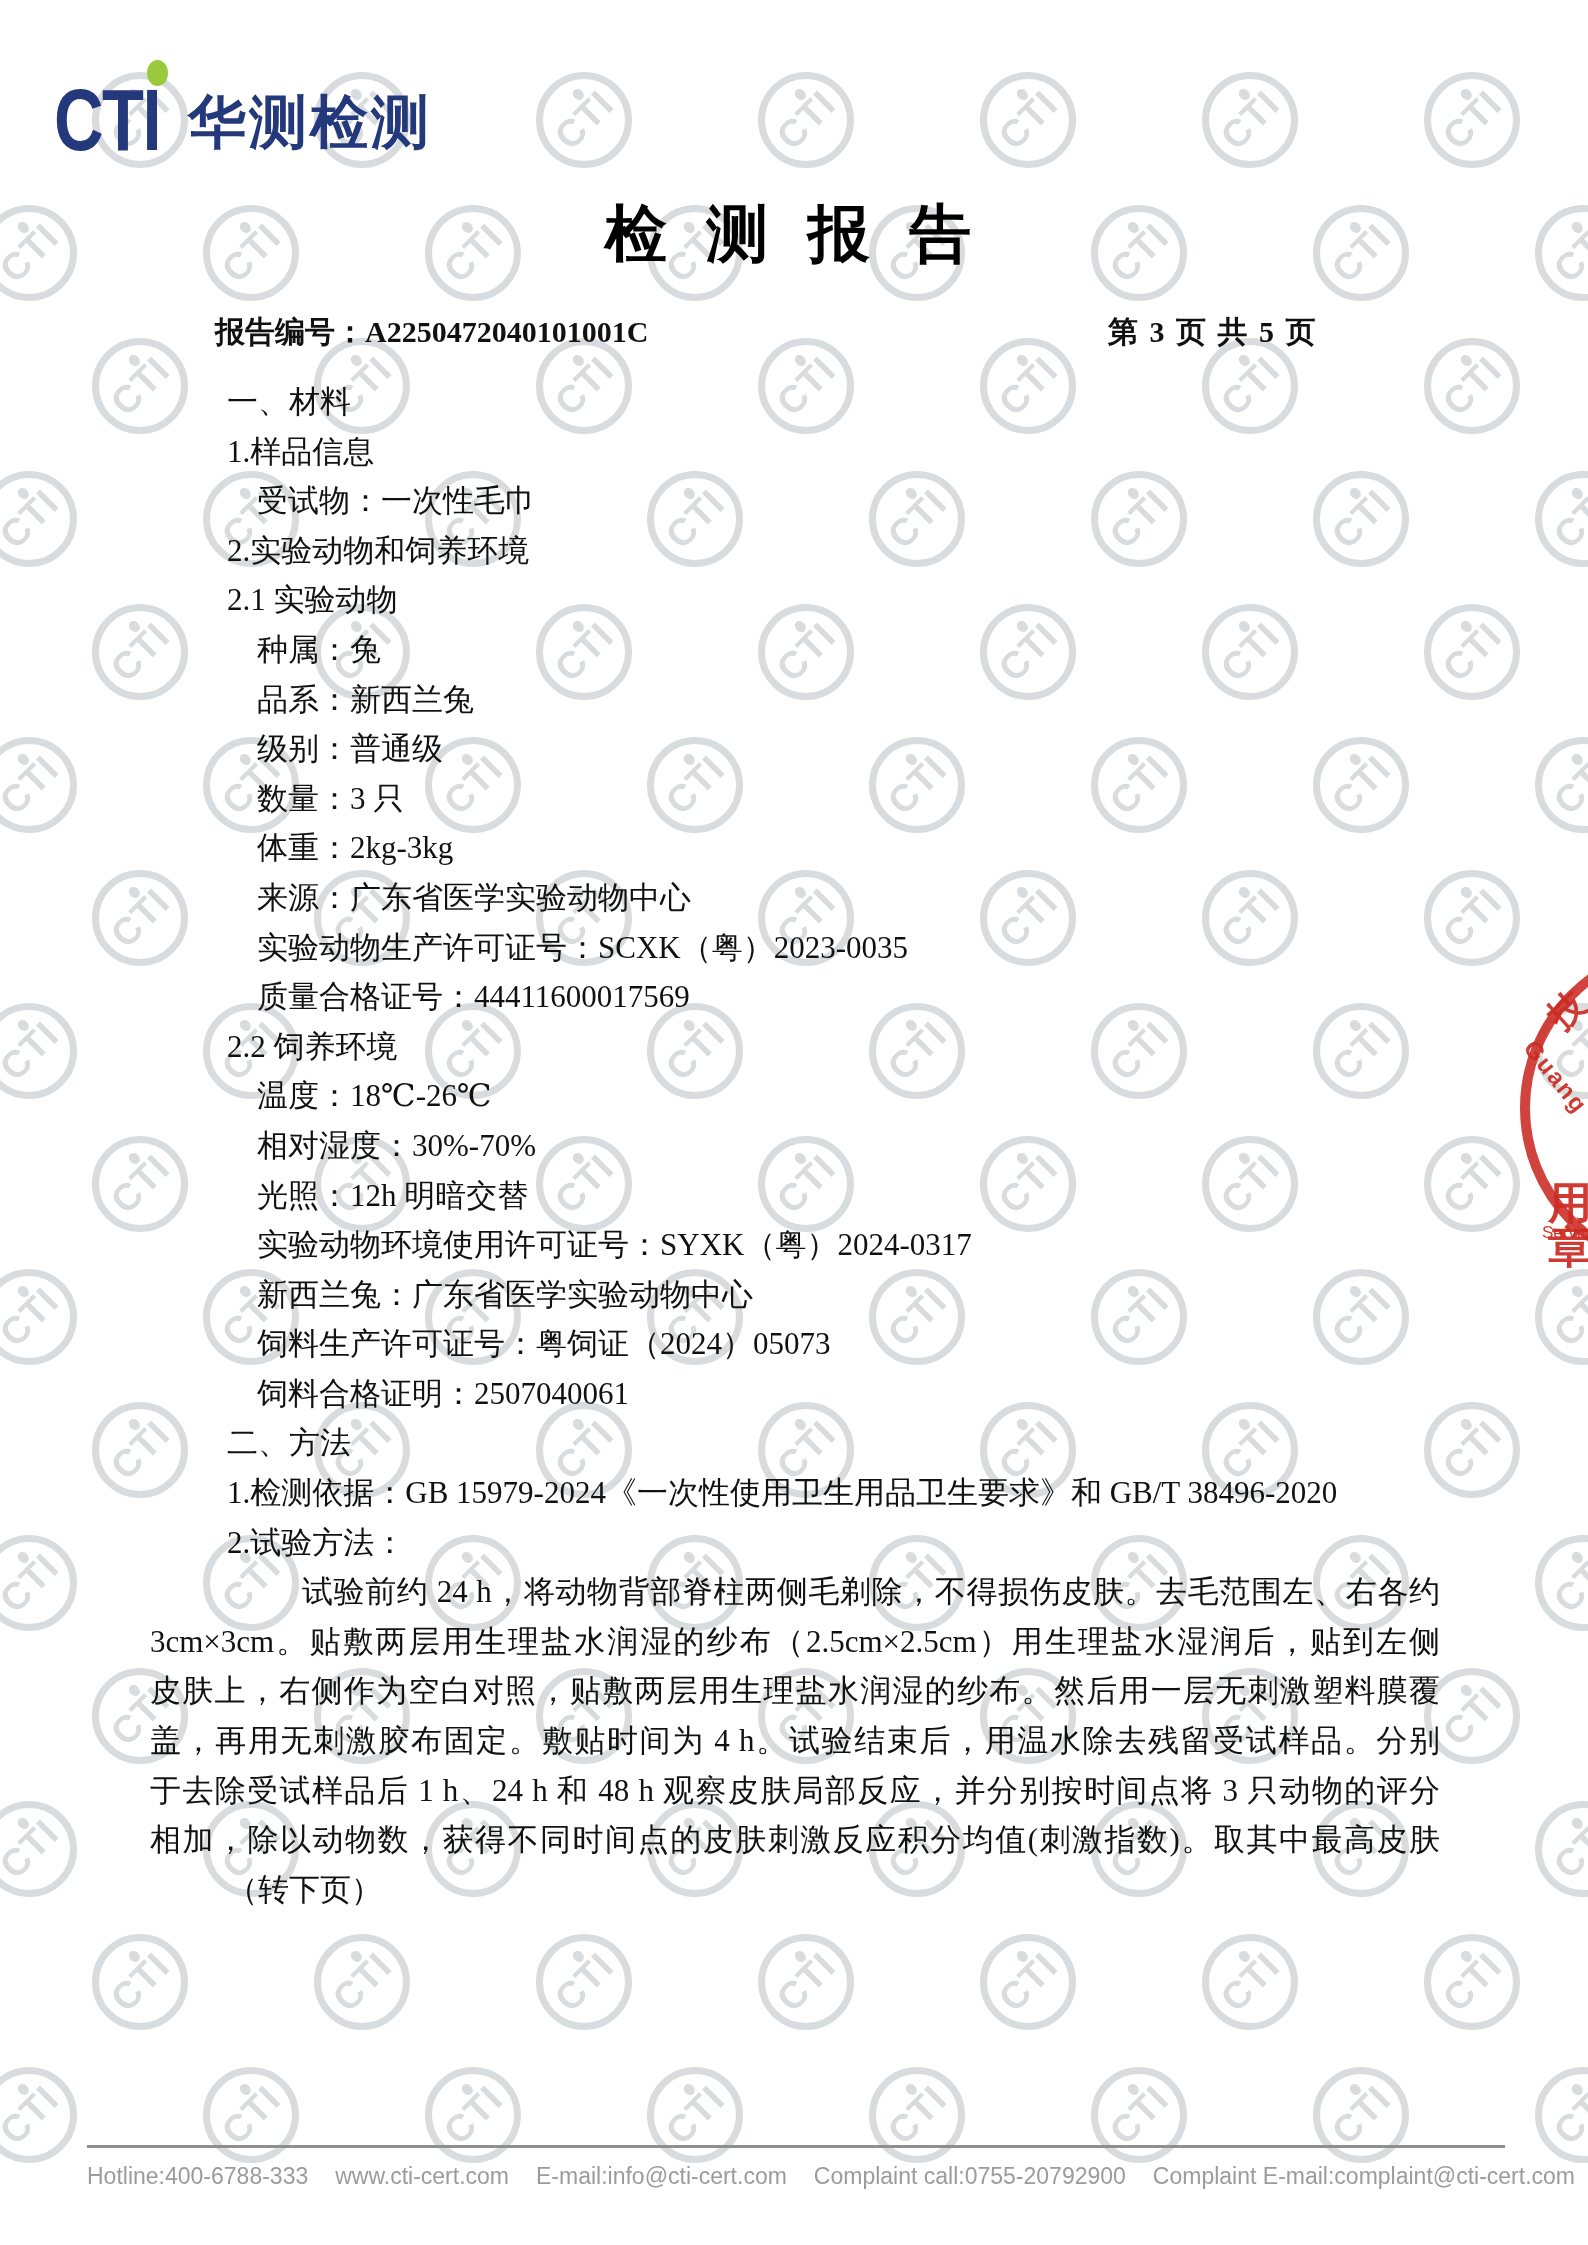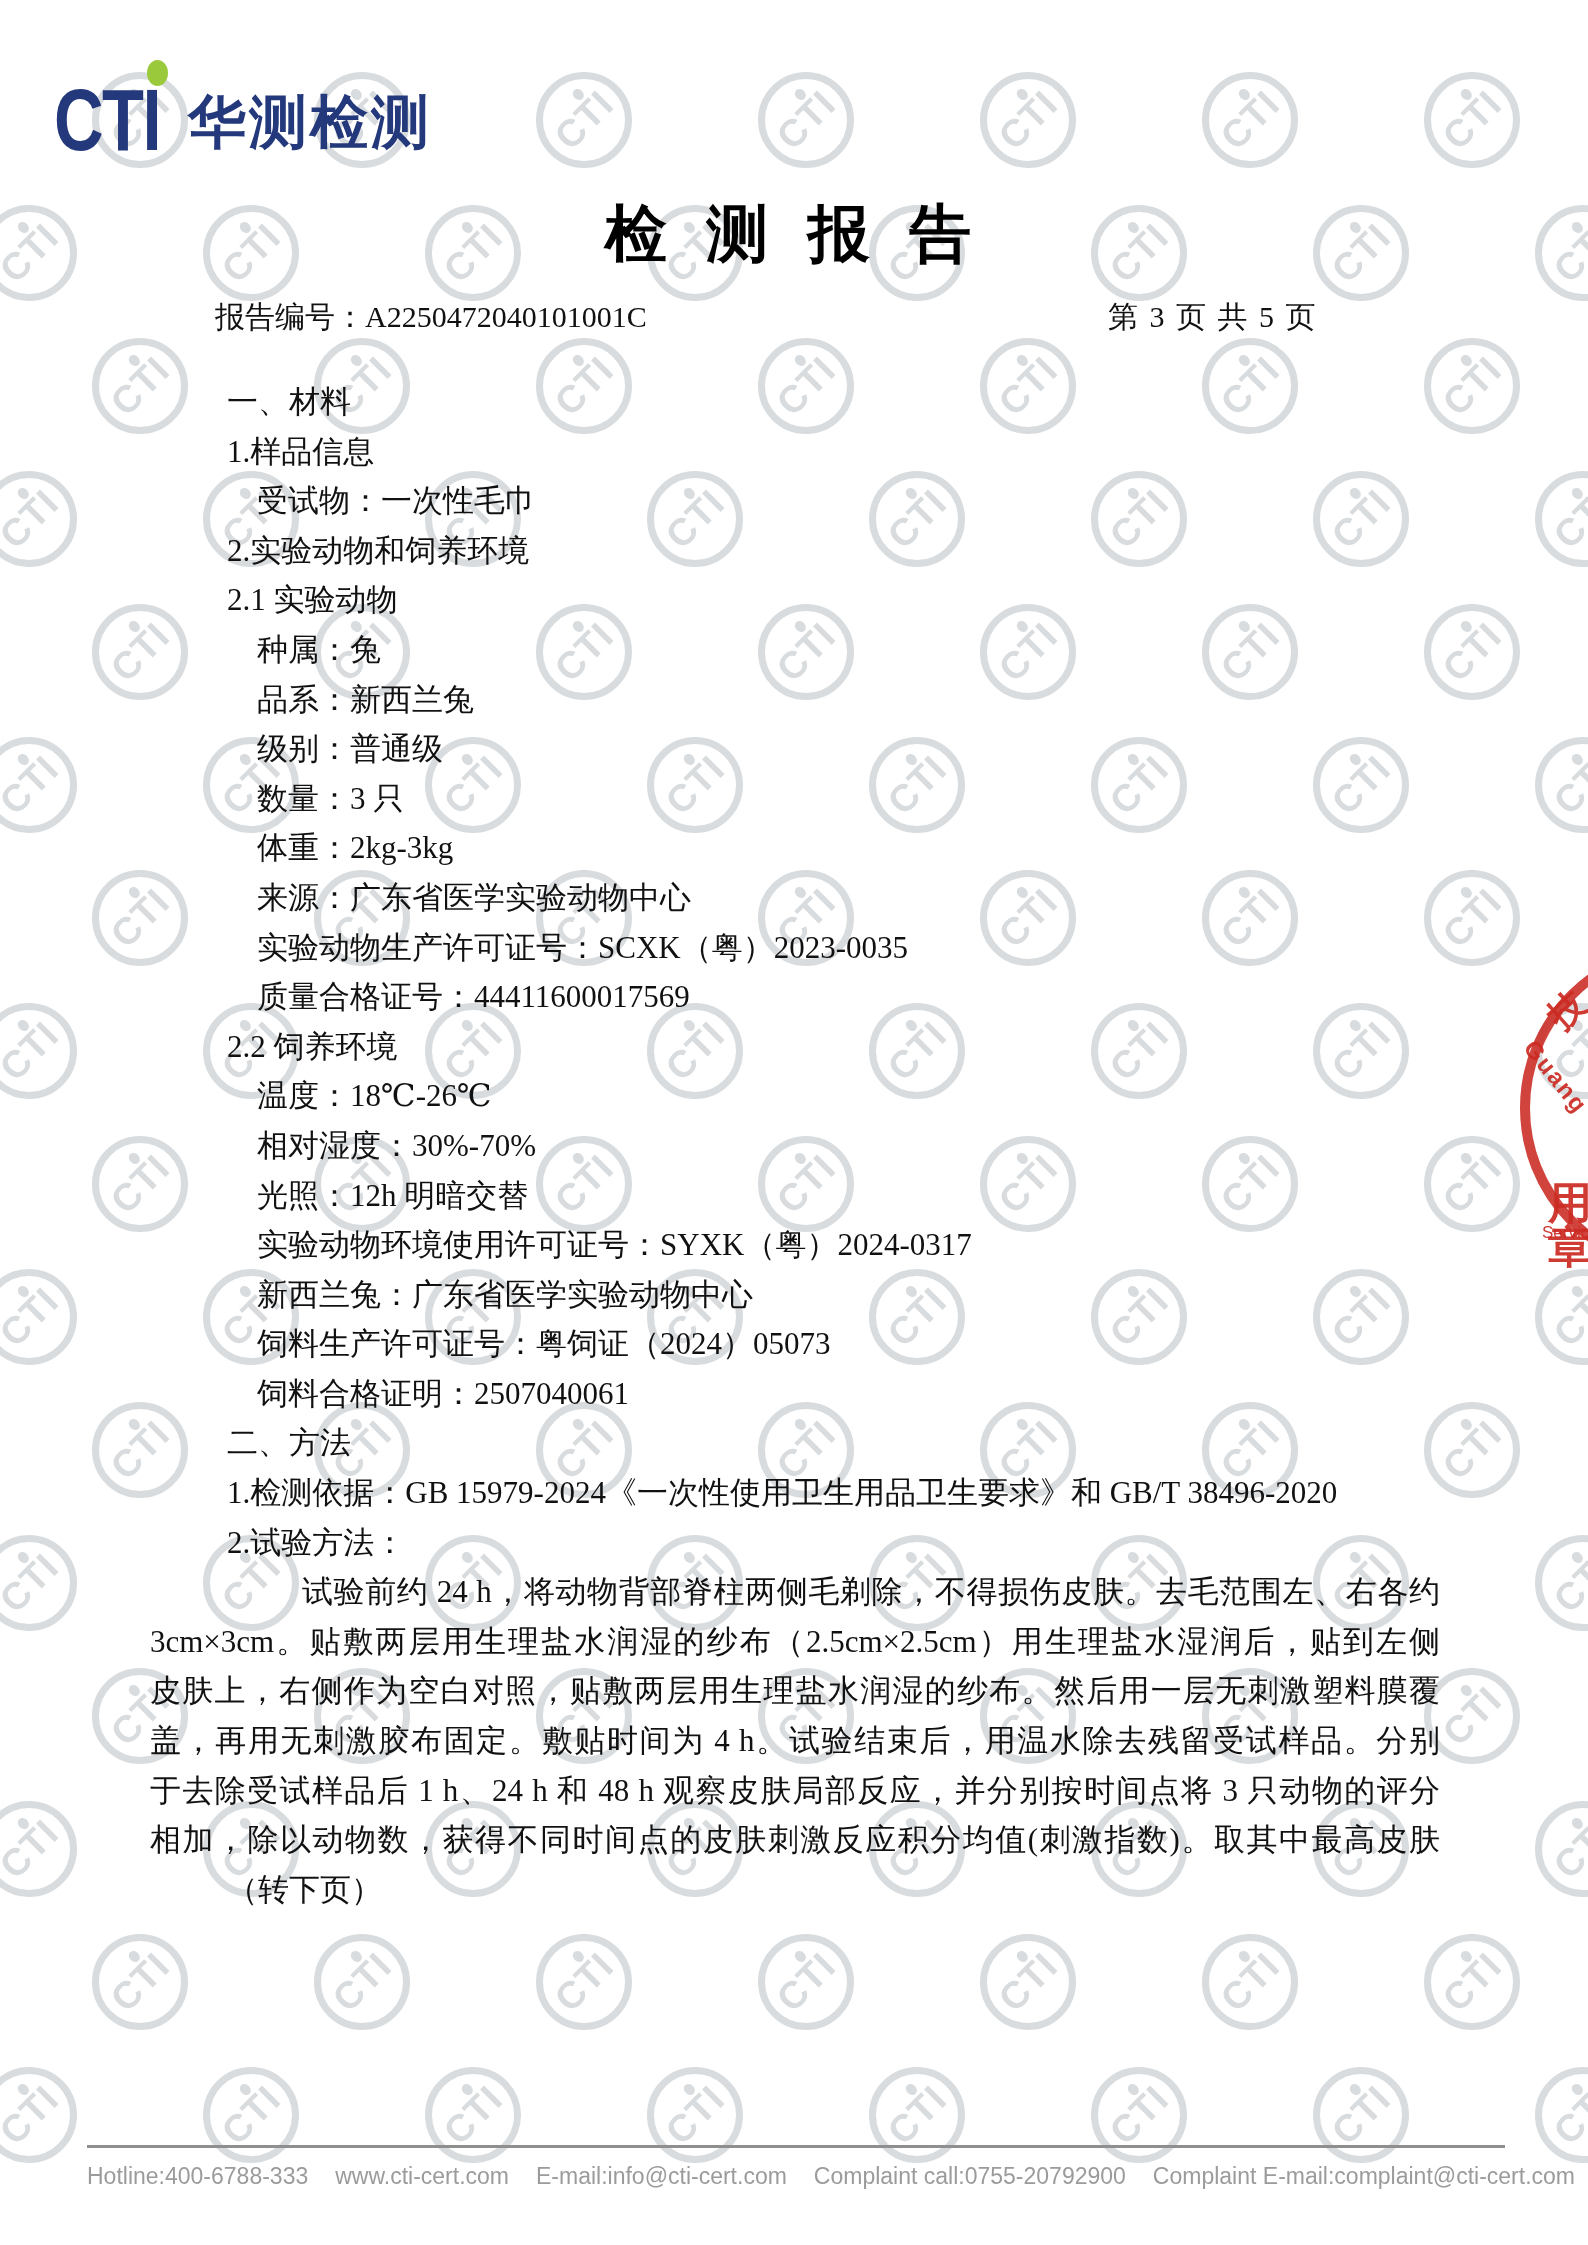--- a/index.html
+++ b/index.html
@@ -39,21 +39,21 @@
   .logo-name{
     position:absolute;left:134px;top:36px;
     font-size:58px;line-height:60px;font-weight:800;color:var(--brand-navy);letter-spacing:3px;
     font-family:"Liberation Sans","DejaVu Sans",sans-serif;
   }
   
   .title{
     position:absolute;left:0;top:192px;width:1588px;text-align:center;z-index:2;
     font-size:62px;font-weight:bold;letter-spacing:12px;color:#000;
   }
-  .meta{position:absolute;left:0;top:297px;width:1400px;height:40px;z-index:2;font-size:30px;}
+  .meta{position:absolute;left:0;top:312px;width:1400px;height:40px;z-index:2;font-size:30px;font-weight:bold;}
   .meta-left{position:absolute;left:215px;top:0;}
   .meta-page{position:absolute;left:1108px;top:0;letter-spacing:2px;}
   
   .body-lines{position:absolute;left:150px;top:377px;width:1290px;z-index:2;font-size:31px;}
   .bl{height:49.6px;line-height:49.6px;white-space:nowrap;overflow:visible;}
   .bl.sec{padding-left:77px;}
   .bl.det{padding-left:107px;}
   .bl.para,.bl.para1{text-align:justify;text-align-last:justify;overflow:hidden;}
   .bl.para1{padding-left:152px;}
   .bl.para_end{text-align:left;}

